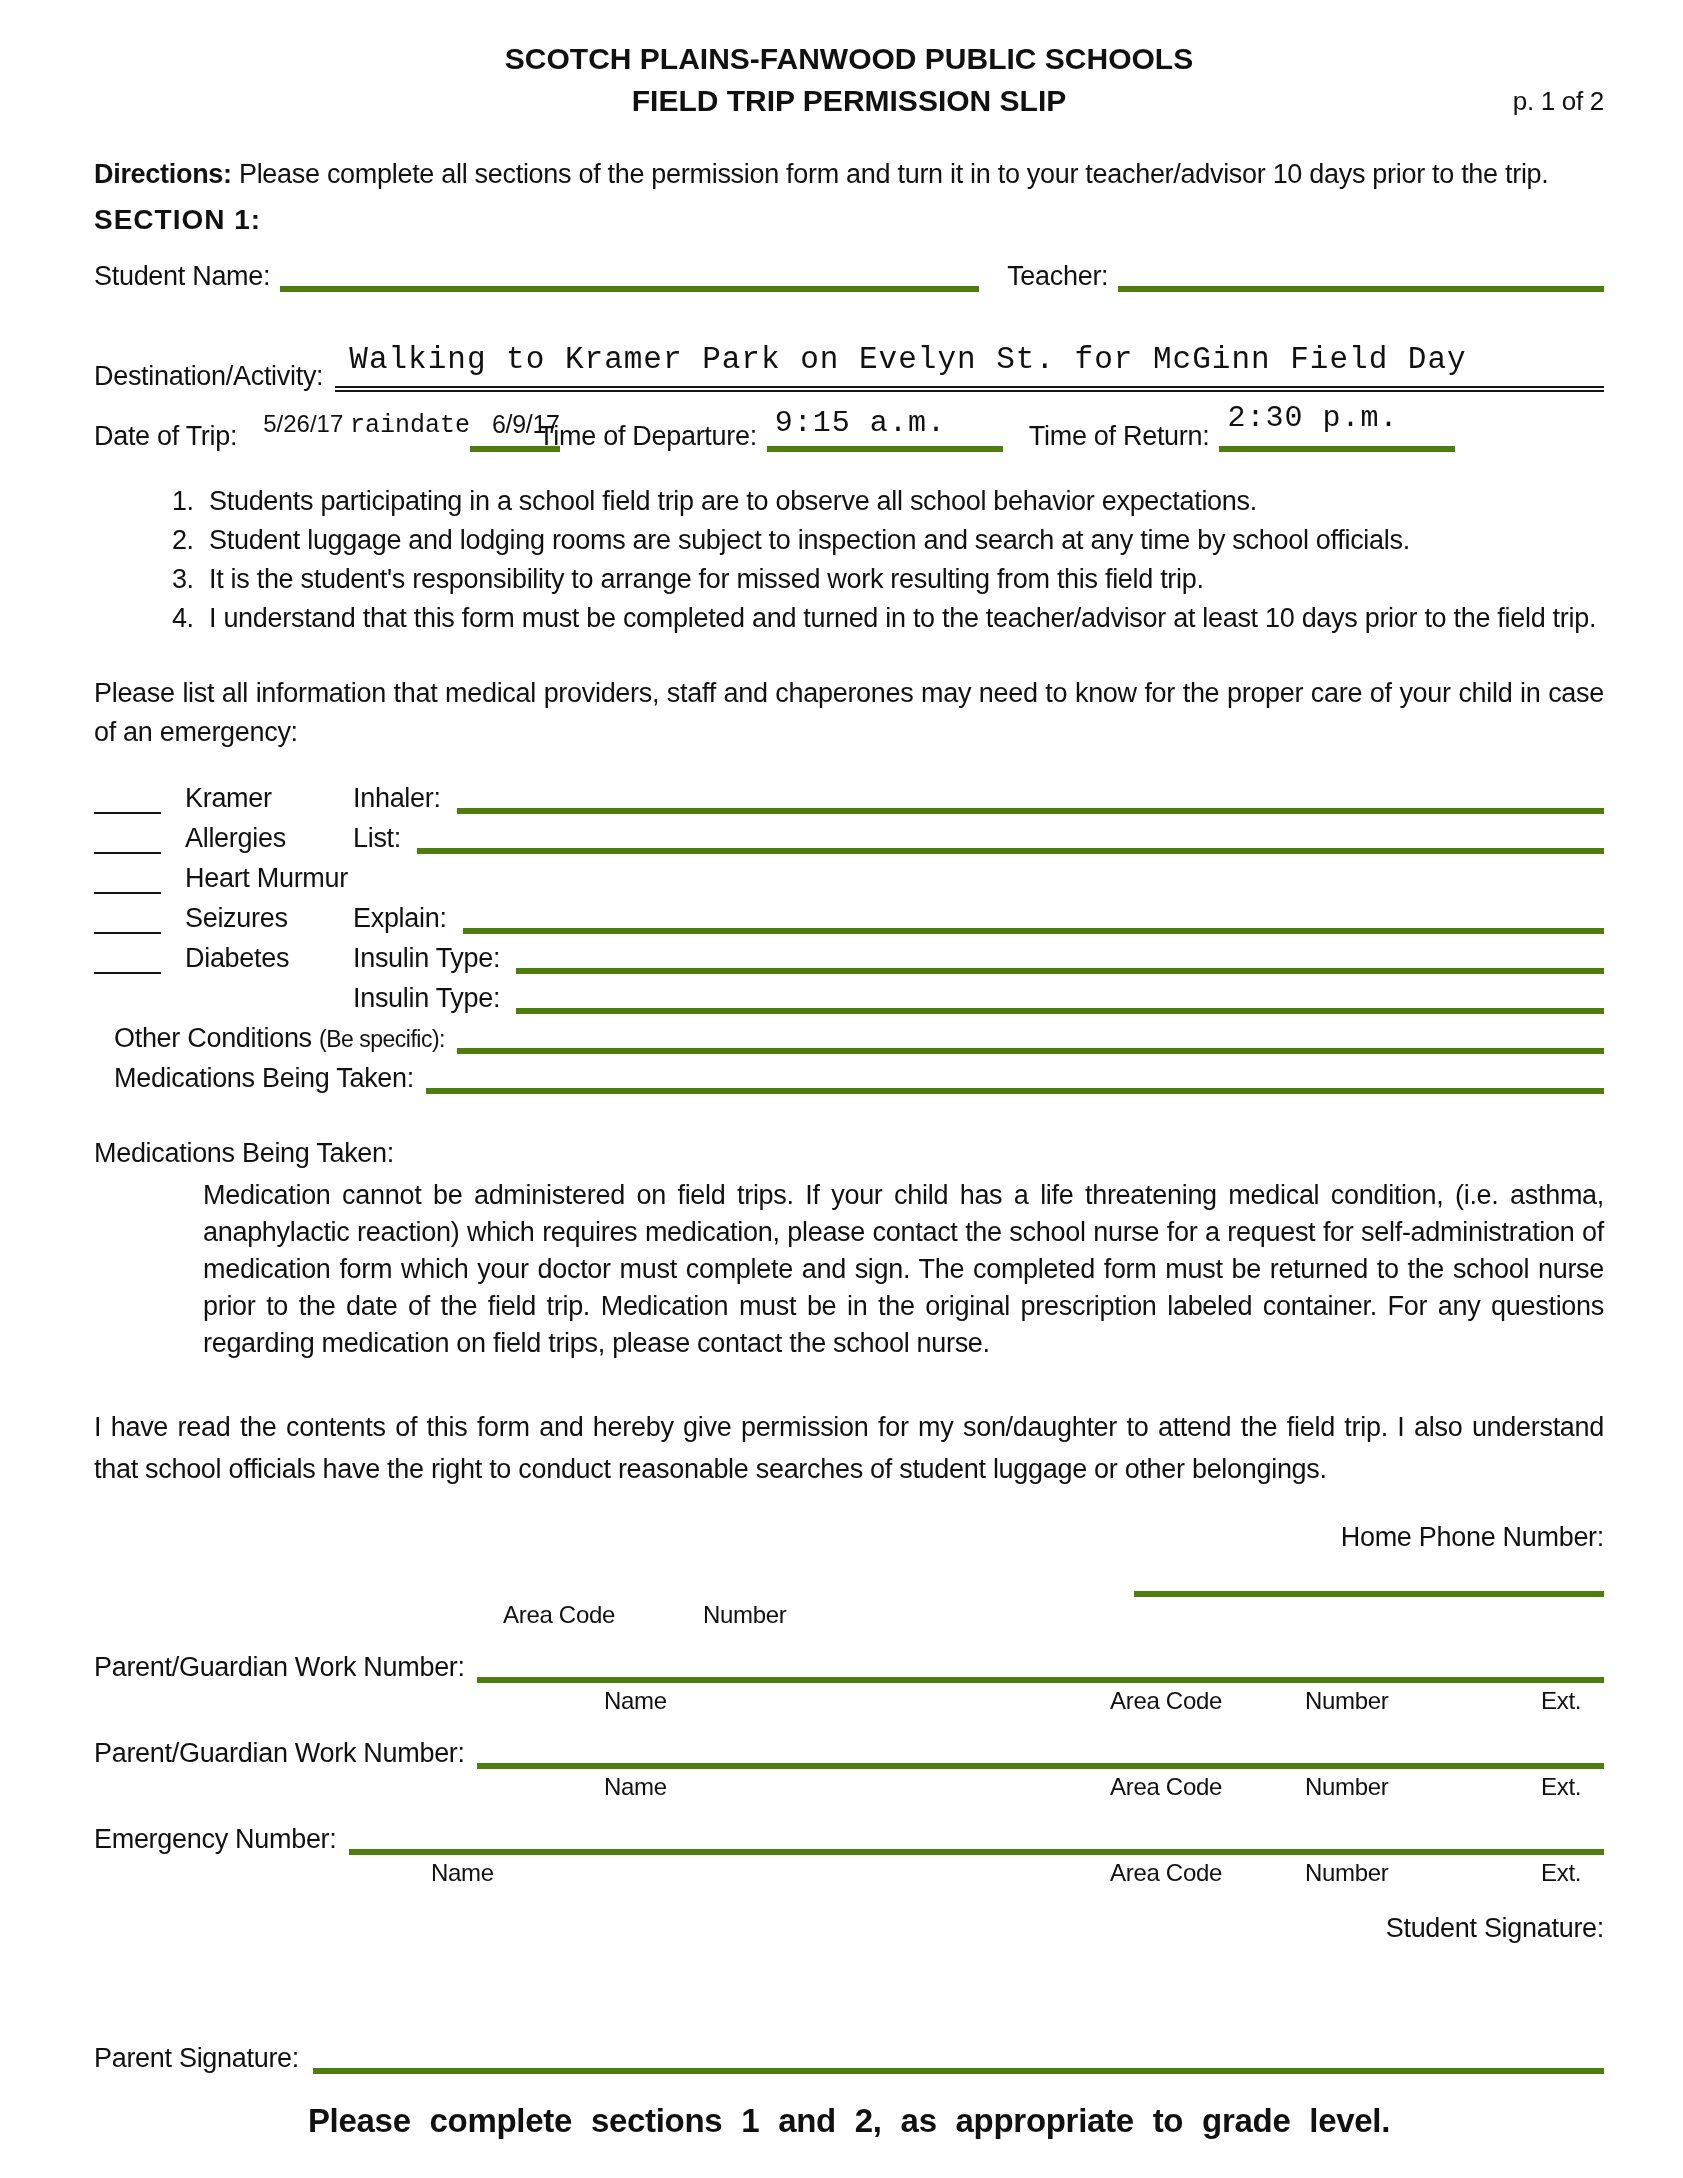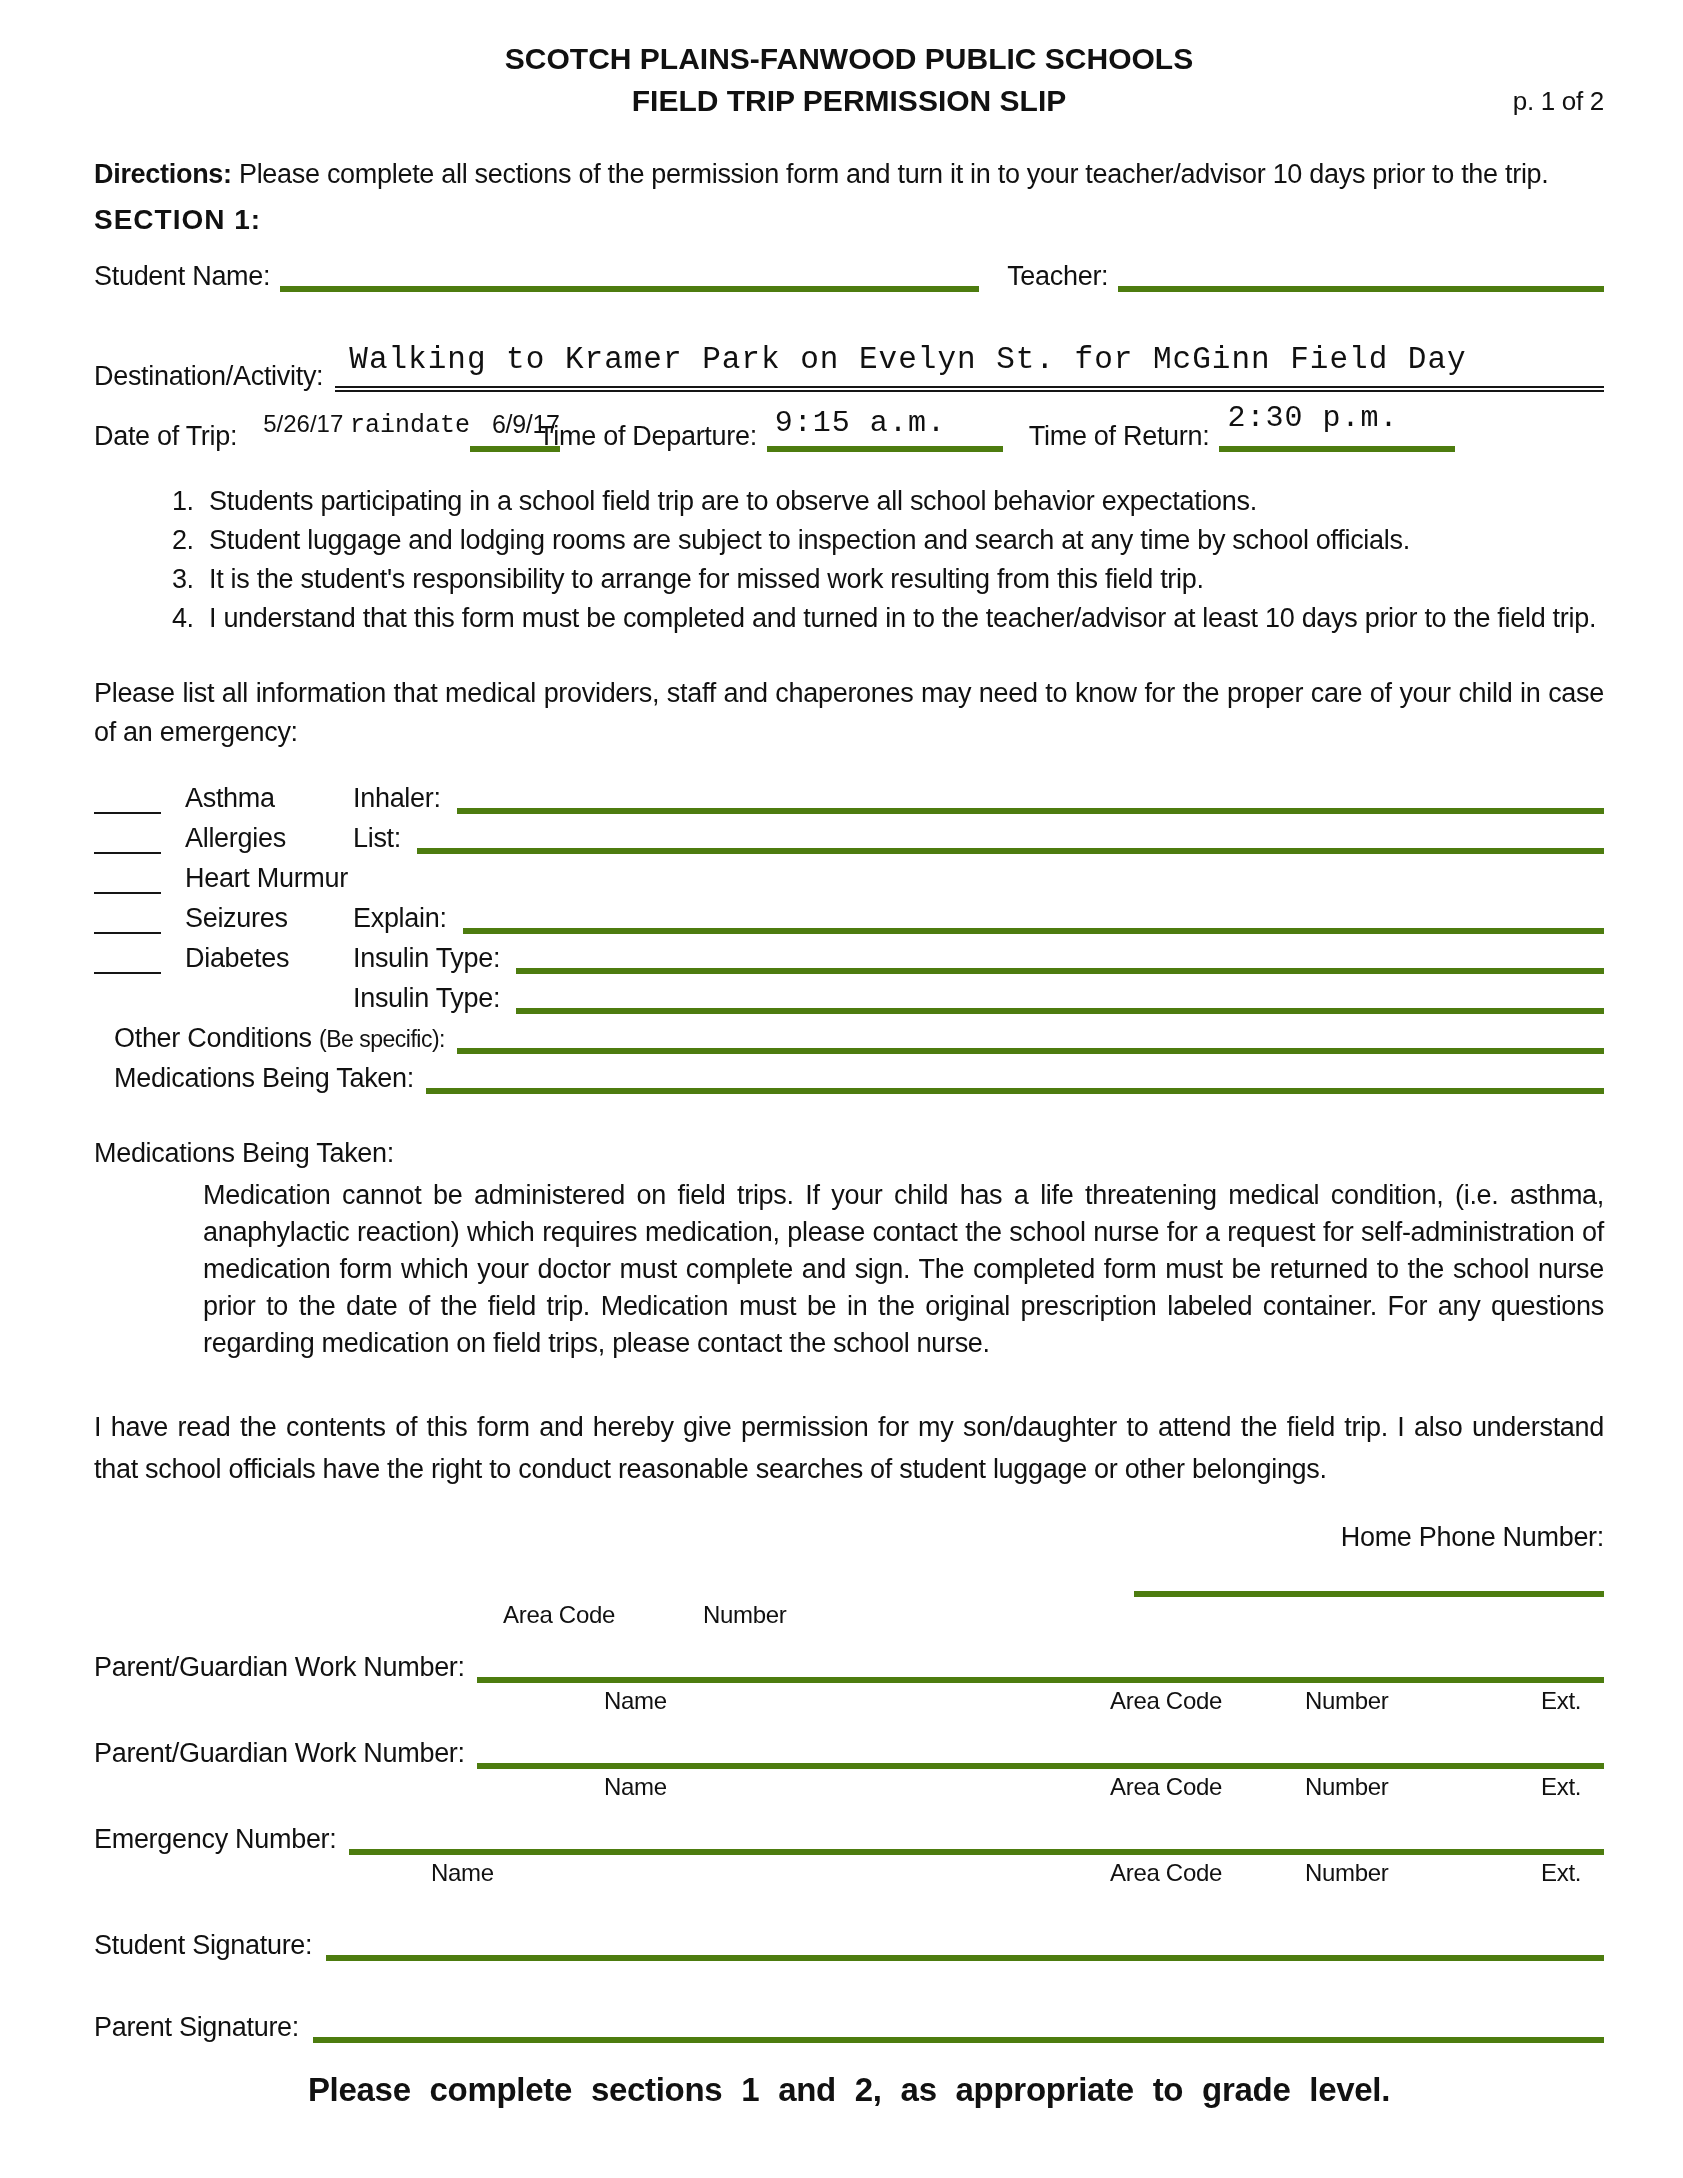--- a/index.html
+++ b/index.html
@@ -64,21 +64,21 @@
   .phone-row{margin-top:32px;flex-direction:column;}
   .home-line{width:470px;margin-left:12px;height:38px;}
   .work-line{flex:1 1 auto;margin-left:12px;height:38px;}
   .sublabels{position:relative;height:36px;font-size:24px;letter-spacing:-0.3px;}
   .sublabels span{position:absolute;top:4px;white-space:nowrap;}
   .slh-a{left:409px;} .slh-n{left:609px;}
   .slw-name{left:510px;} .sle-name{left:337px;}
   .sl-ac{left:1016px;} .sl-num{left:1211px;} .sl-ext{left:1447px;}
   .tight{margin-top:6px;}
   
-  .sig-row{margin-top:22px;}
+  .sig-row{margin-top:22px;flex-direction:column;}
   .sig-row2{margin-top:34px;}
   .sig-line{flex:1 1 auto;margin-left:14px;height:42px;}
   
   .footer{margin-top:28px;text-align:center;font-weight:bold;word-spacing:10px;font-size:33px;}
 </style>
 </head>
 <body>
 
 <div class="page">
 
@@ -121,21 +121,21 @@
     <li>Student luggage and lodging rooms are subject to inspection and search at any time by school officials.</li>
     <li>It is the student's responsibility to arrange for missed work resulting from this field trip.</li>
     <li>I understand that this form must be completed and turned in to the teacher/advisor at least 10 days prior to the field trip.</li>
   </ol>
 
   <p class="medintro">Please list all information that medical providers, staff and chaperones may need to know for the proper care of your child in case of an emergency:</p>
 
   <div class="medrows">
     <div class="med-row">
       <span class="blank"></span>
-      <span class="cond">Asthma</span>
+      <span class="cond">Kramer</span>
       <span class="sub">Inhaler:</span>
       <span class="line med-line"></span>
     </div>
     <div class="med-row">
       <span class="blank"></span>
       <span class="cond">Allergies</span>
       <span class="sub">List:</span>
       <span class="line med-line"></span>
     </div>
     <div class="med-row">

